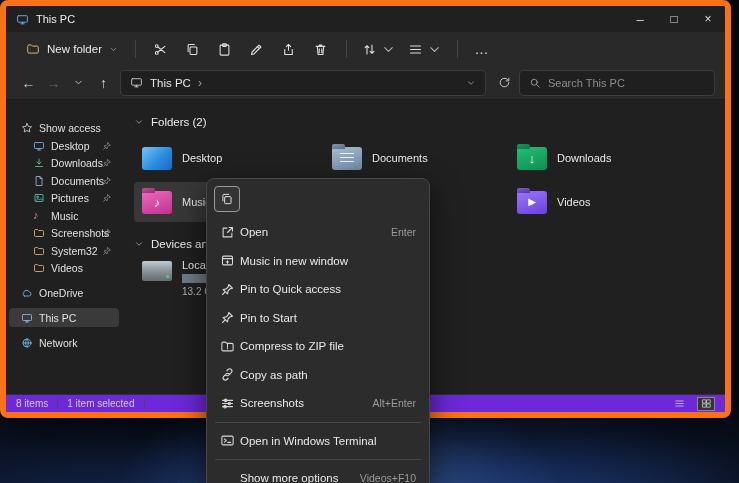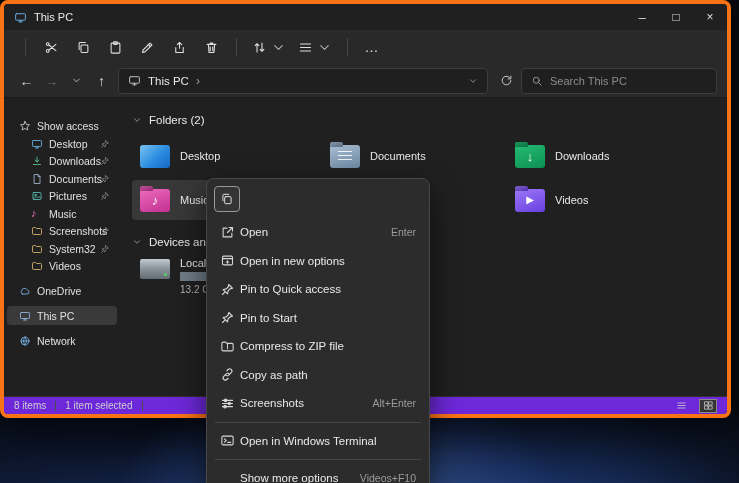--- a/index.html
+++ b/index.html
@@ -13,21 +13,21 @@
       radial-gradient(60% 55% at 12% 115%, rgba(40,80,170,.50), transparent 68%),
       radial-gradient(90% 70% at 55% 135%, rgba(25,55,120,.60), transparent 75%),
       #06080d;
     color:#e6e6e6;
   }
   svg.ic { width:100%; height:100%; fill:none; stroke:currentColor; stroke-width:1.7; stroke-linecap:round; stroke-linejoin:round; display:block; }
   .ico { display:inline-flex; }
 
   
   .window { position:absolute; left:0; top:0; width:731px; height:418px; background:#202020;
-    border-radius:8px; border:4px solid #f97316; box-shadow:0 18px 50px rgba(0,0,0,.65);
+    border-radius:8px; border:6px solid #f97316; box-shadow:0 18px 50px rgba(0,0,0,.65);
     display:flex; flex-direction:column; overflow:hidden; }
 
   .titlebar { flex:0 0 26px; display:flex; align-items:center; background:#202020; }
   .tb-left { display:flex; align-items:center; gap:7px; padding-left:10px; font-size:11px; color:#ececec; }
   .app-ico { width:13px; height:13px; color:#6ab2e8; }
   .tb-spacer { flex:1; }
   .winbtn { width:34px; height:26px; display:flex; align-items:center; justify-content:center; color:#dcdcdc; font-size:12px; }
   .winbtn.min { font-size:13px; }
 
   .toolbar { flex:0 0 34px; display:flex; align-items:center; background:#292929; padding:0 12px; }
@@ -258,20 +258,33 @@
       </div>
     <div class="winbtn">
         <span>□</span>
       </div>
     <div class="winbtn">
         <span>×</span>
       </div>
   </div>
 
   <div class="toolbar">
+    <div class="btn-newfolder">
+      <span class="ico nf-ico">
+          <svg class="ic">
+            <use href="#sym-folder"></use>
+          </svg>
+        </span>
+      <span>New folder</span>
+      <span class="ico chev">
+          <svg class="ic">
+            <use href="#sym-chevdown"></use>
+          </svg>
+        </span>
+    </div>
     <div class="tsep"></div>
     <div class="tool-btn">
         <span class="ico">
           <svg class="ic">
             <use href="#sym-scissors"></use>
           </svg>
         </span>
       </div>
     <div class="tool-btn">
         <span class="ico">
@@ -623,21 +636,21 @@
       </span>
     <span class="mi-label">Open</span>
     <span class="mi-short">Enter</span>
   </div>
   <div class="menu-item">
     <span class="mi-ico">
         <svg class="ic">
           <use href="#sym-window-new"></use>
         </svg>
       </span>
-    <span class="mi-label">Open in new options</span>
+    <span class="mi-label">Music in new window</span>
     <span class="mi-short"></span>
   </div>
   <div class="menu-item">
     <span class="mi-ico">
         <svg class="ic">
           <use href="#sym-pin"></use>
         </svg>
       </span>
     <span class="mi-label">Pin to Quick access</span>
     <span class="mi-short"></span>

